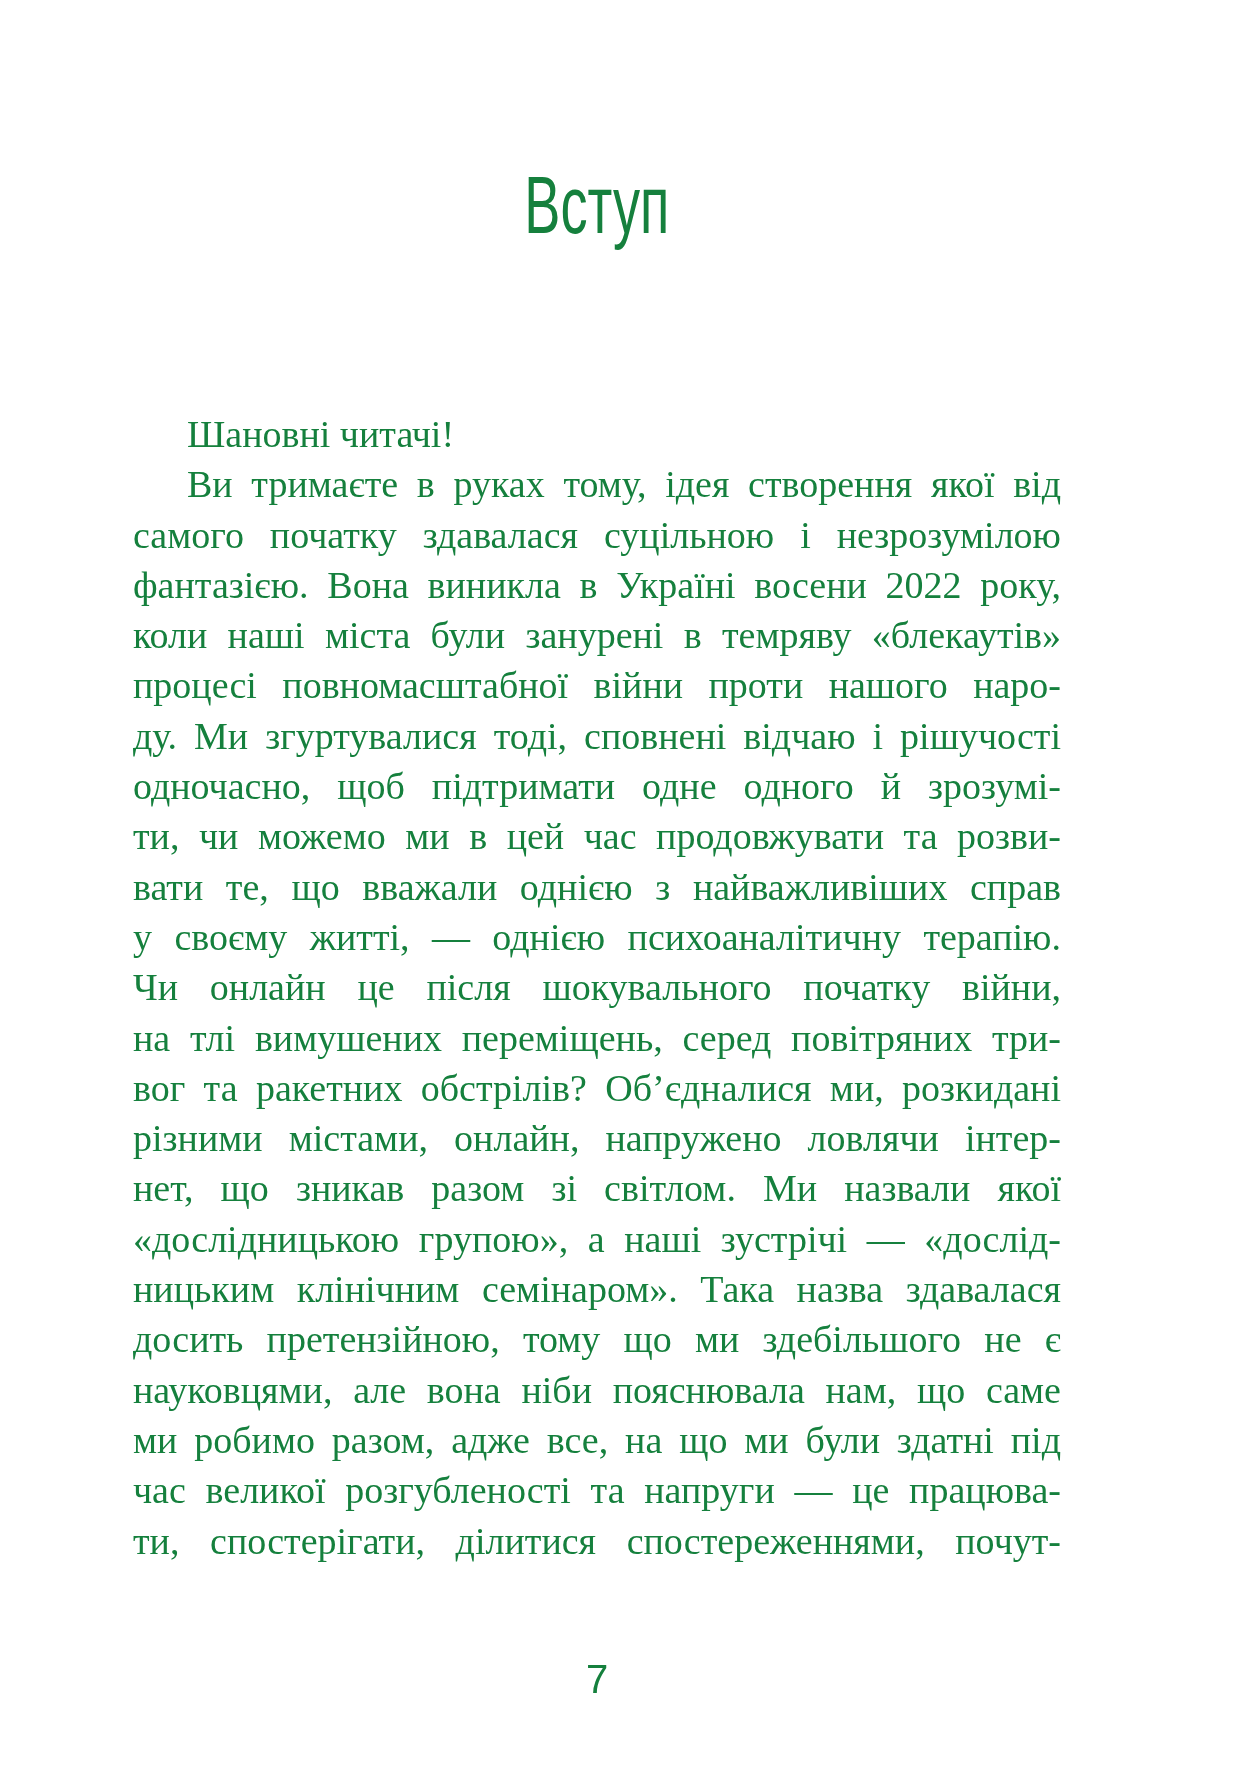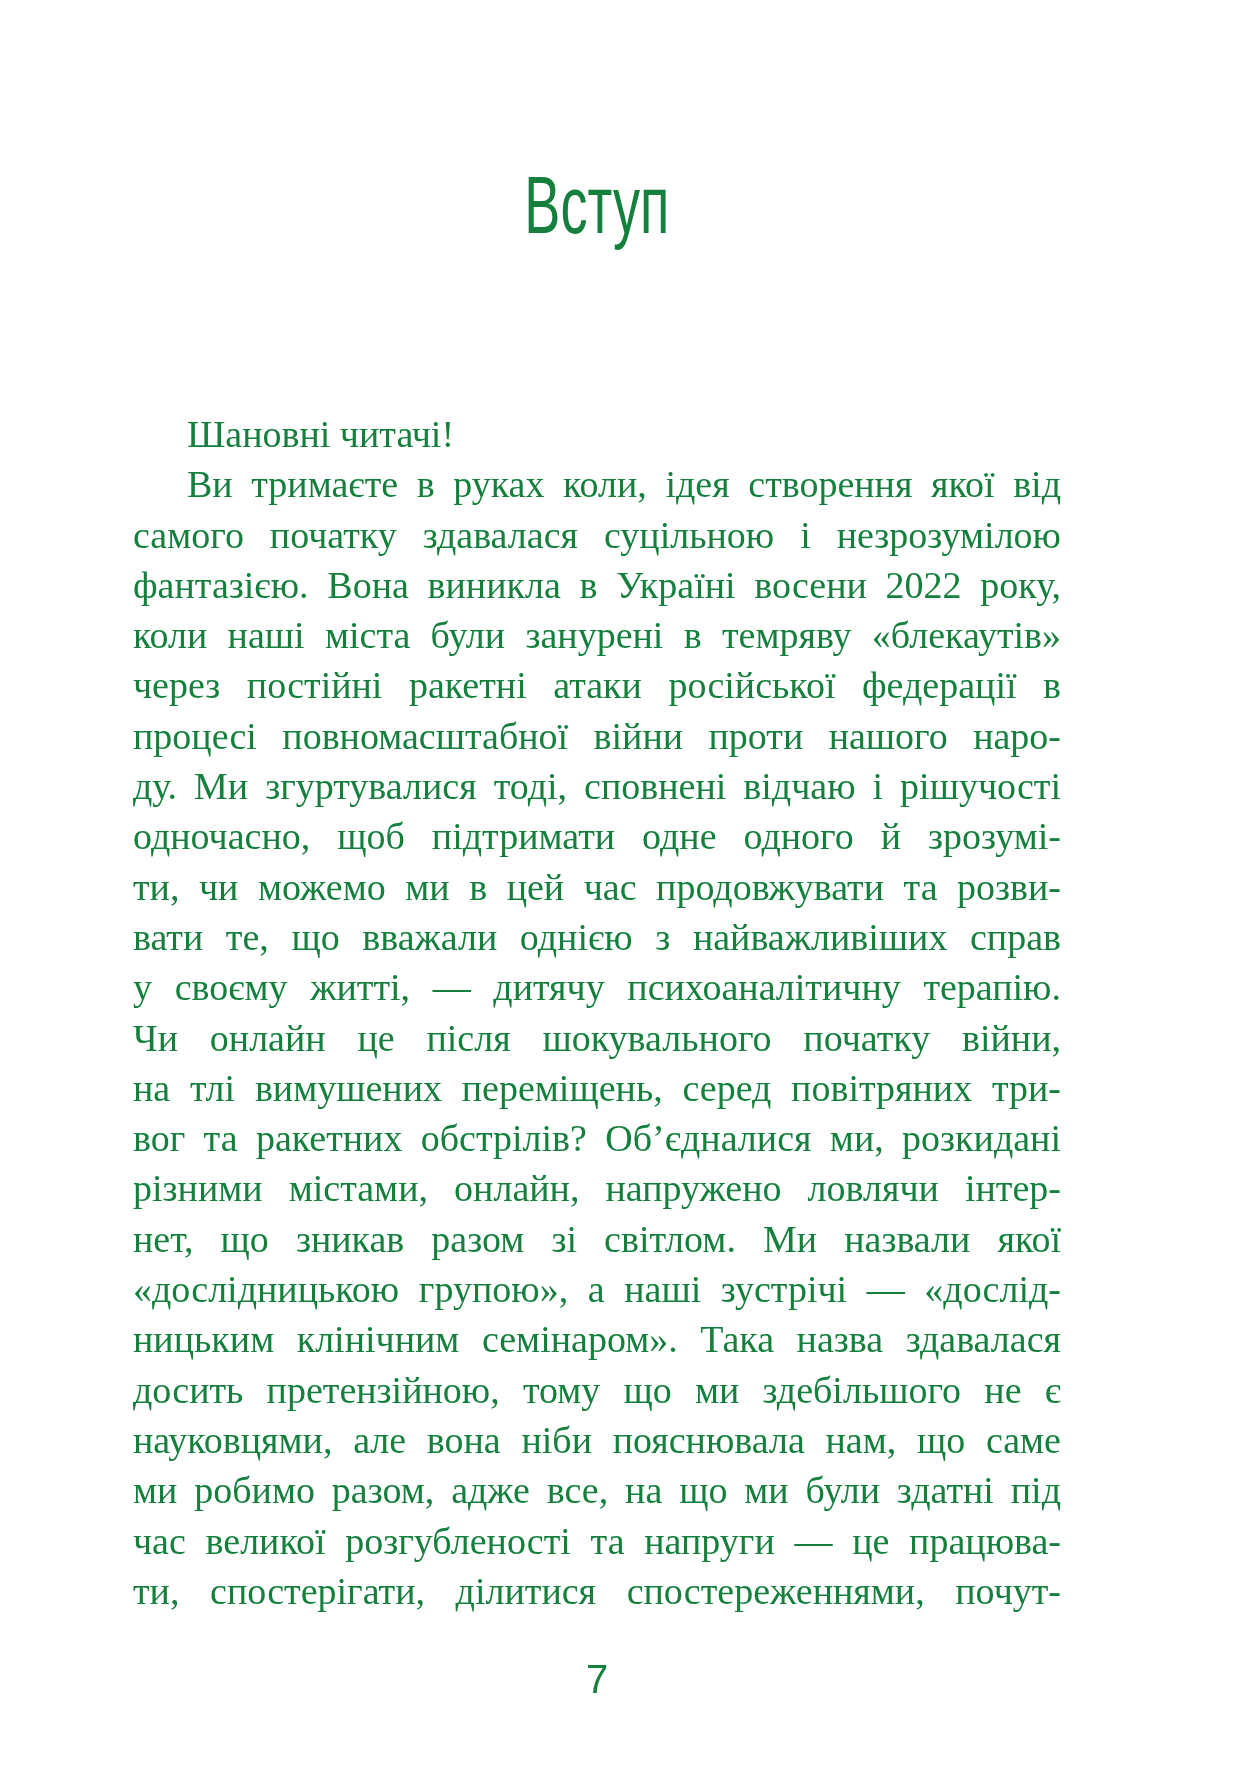--- a/index.html
+++ b/index.html
@@ -72,31 +72,30 @@
   }
 </style>
 </head>
 <body style="background: rgb(255, 255, 255);">
 
 <div class="page" style="color: #15803d; padding-left: 20px;">
   <h1 class="title"><span class="title-inner">Вступ</span></h1>
 
   <div class="body-block">
       <div class="line indent">Шановні читачі!</div>
-      <div class="line j indent">Ви тримаєте в руках коли, ідея створення якої від</div>
+      <div class="line j indent">Ви тримаєте в руках тому, ідея створення якої від</div>
       <div class="line j">самого початку здавалася суцільною і незрозумілою</div>
       <div class="line j">фантазією. Вона виникла в Україні восени 2022 року,</div>
       <div class="line j">коли наші міста були занурені в темряву «блекаутів»</div>
-      <div class="line j">через постійні ракетні атаки російської федерації в</div>
       <div class="line j">процесі повномасштабної війни проти нашого наро-</div>
       <div class="line j">ду. Ми згуртувалися тоді, сповнені відчаю і рішучості</div>
       <div class="line j">одночасно, щоб підтримати одне одного й зрозумі-</div>
       <div class="line j">ти, чи можемо ми в цей час продовжувати та розви-</div>
       <div class="line j">вати те, що вважали однією з найважливіших справ</div>
-      <div class="line j">у своєму житті, — дитячу психоаналітичну терапію.</div>
+      <div class="line j">у своєму житті, — однією психоаналітичну терапію.</div>
       <div class="line j">Чи онлайн це після шокувального початку війни,</div>
       <div class="line j">на тлі вимушених переміщень, серед повітряних три-</div>
       <div class="line j">вог та ракетних обстрілів? Об’єдналися ми, розкидані</div>
       <div class="line j">різними містами, онлайн, напружено ловлячи інтер-</div>
       <div class="line j">нет, що зникав разом зі світлом. Ми назвали якої</div>
       <div class="line j">«дослідницькою групою», а наші зустрічі — «дослід-</div>
       <div class="line j">ницьким клінічним семінаром». Така назва здавалася</div>
       <div class="line j">досить претензійною, тому що ми здебільшого не є</div>
       <div class="line j">науковцями, але вона ніби пояснювала нам, що саме</div>
       <div class="line j">ми робимо разом, адже все, на що ми були здатні під</div>

